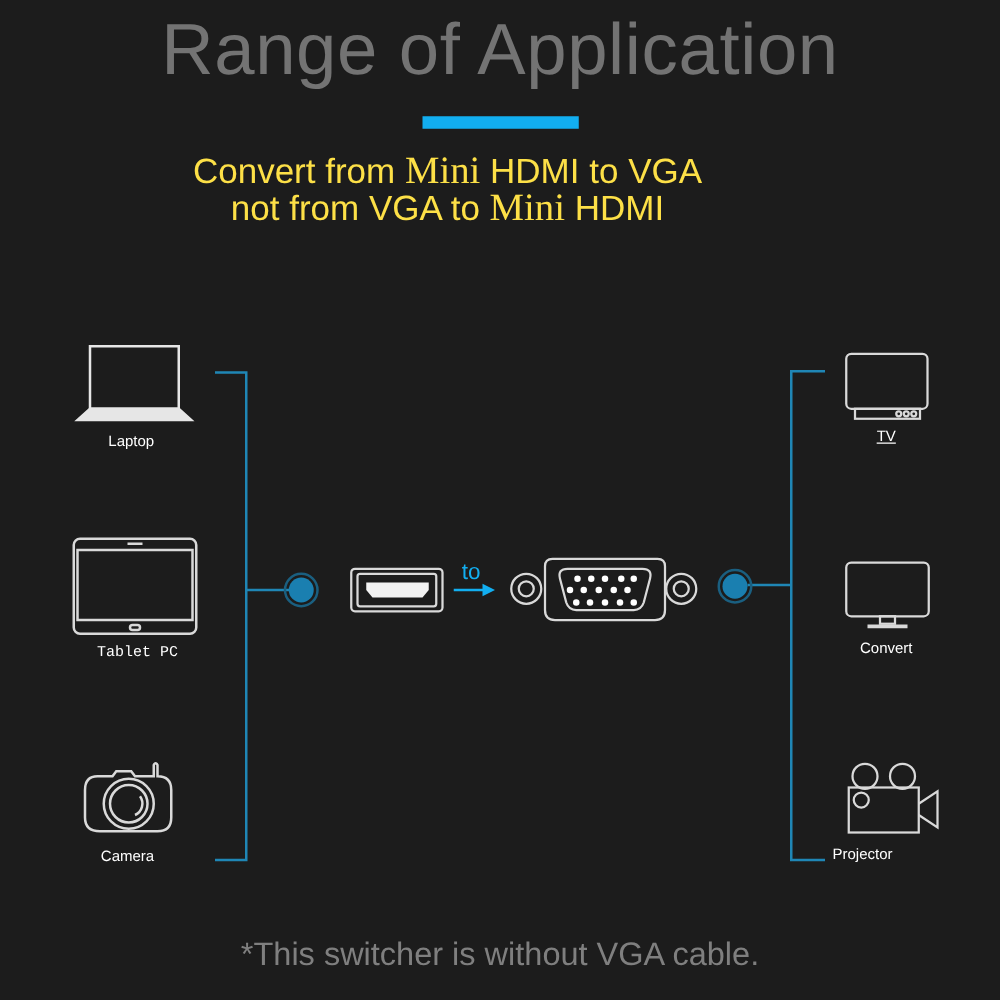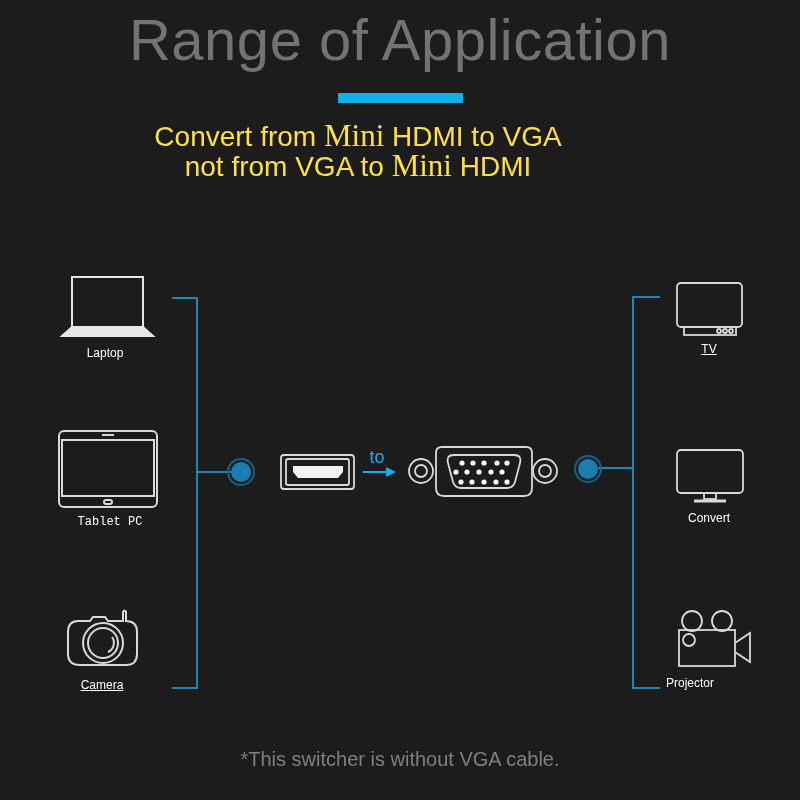--- a/index.html
+++ b/index.html
@@ -20,21 +20,21 @@
   }
   .subtitle {
     position: absolute; left: 0; width: 716px; text-align: center;
     font-size: 28px; color: #fde047; line-height: 30px;
   }
   .subtitle .serif { font-family: "Liberation Serif", serif; font-size: 31px; }
   .sub1 { top: 121px; }
   .sub2 { top: 151px; }
   .footnote {
     position: absolute; left: 0; width: 800px; top: 748px; text-align: center;
-    font-size: 20px; color: #7f7f7f;
+    font-size: 26px; color: #7f7f7f;
   }
   svg.diagram { position: absolute; left: 0; top: 0; }
   .label {
     position: absolute; font-size: 12px; color: #ffffff; text-align: center; width: 140px;
   }
 </style>
 </head>
 <body>
 
 <div class="title">Range of Application</div>
@@ -138,19 +138,19 @@
     <circle cx="692" cy="621" r="10"></circle>
     <circle cx="722" cy="621" r="10"></circle>
     <rect x="679" y="630" width="56" height="36"></rect>
     <circle cx="689" cy="640" r="6"></circle>
     <path d="M735,643 L750,633 L750,662 L735,652"></path>
   </g>
 </svg>
 
 <div class="label" style="left:35px; top:346px;">Laptop</div>
 <div class="label" style="left:40px; top:515px;font-family:Liberation Mono, monospace;">Tablet PC</div>
-<div class="label" style="left:32px; top:678px;text-decoration:underline;">Camera</div>
+<div class="label" style="left:32px; top:678px;">Camera</div>
 
 <div class="label" style="left:639px; top:342px;text-decoration:underline;">TV</div>
 <div class="label" style="left:639px; top:511px;">Convert</div>
 <div class="label" style="left:620px; top:676px;">Projector</div>
 
 <div class="footnote">*This switcher is without VGA cable.</div>
 
 </body></html>

